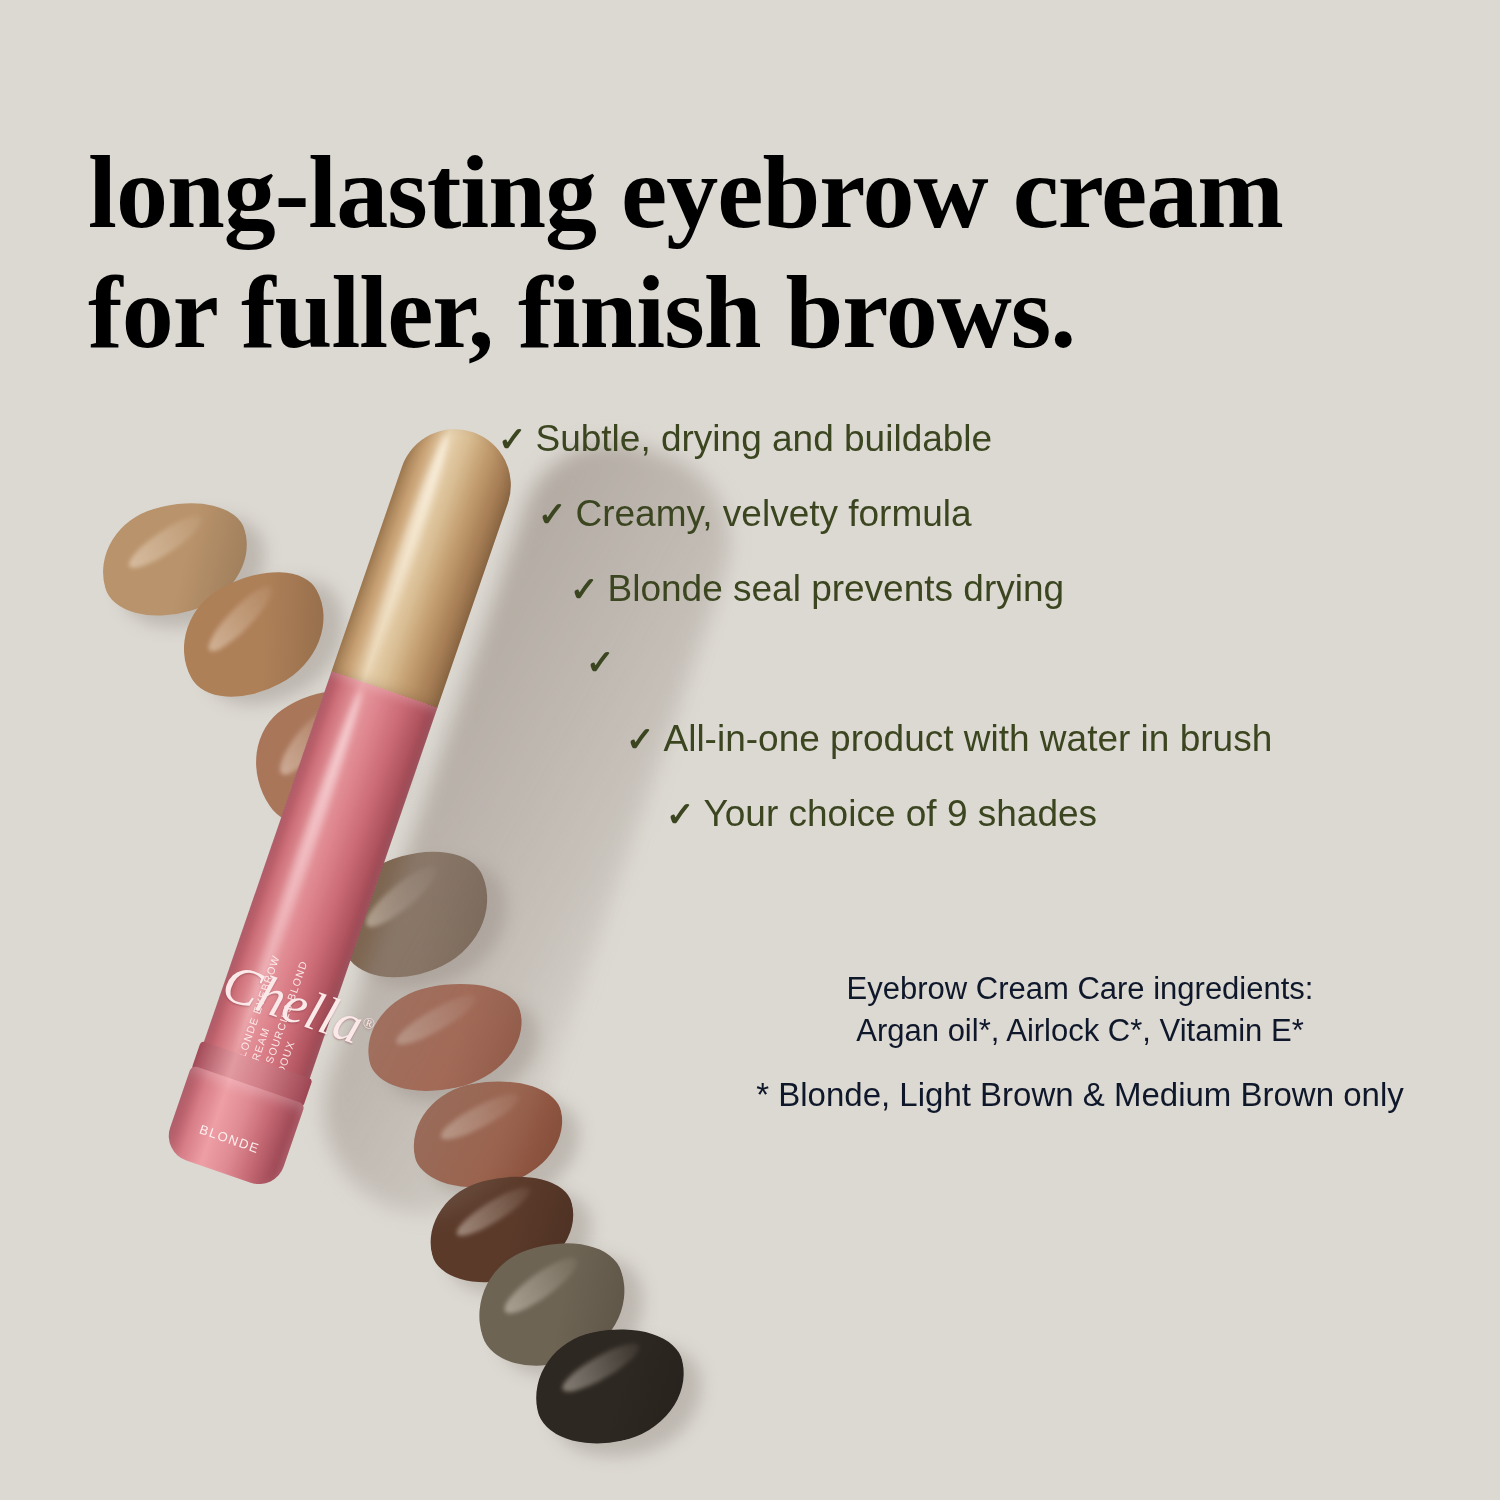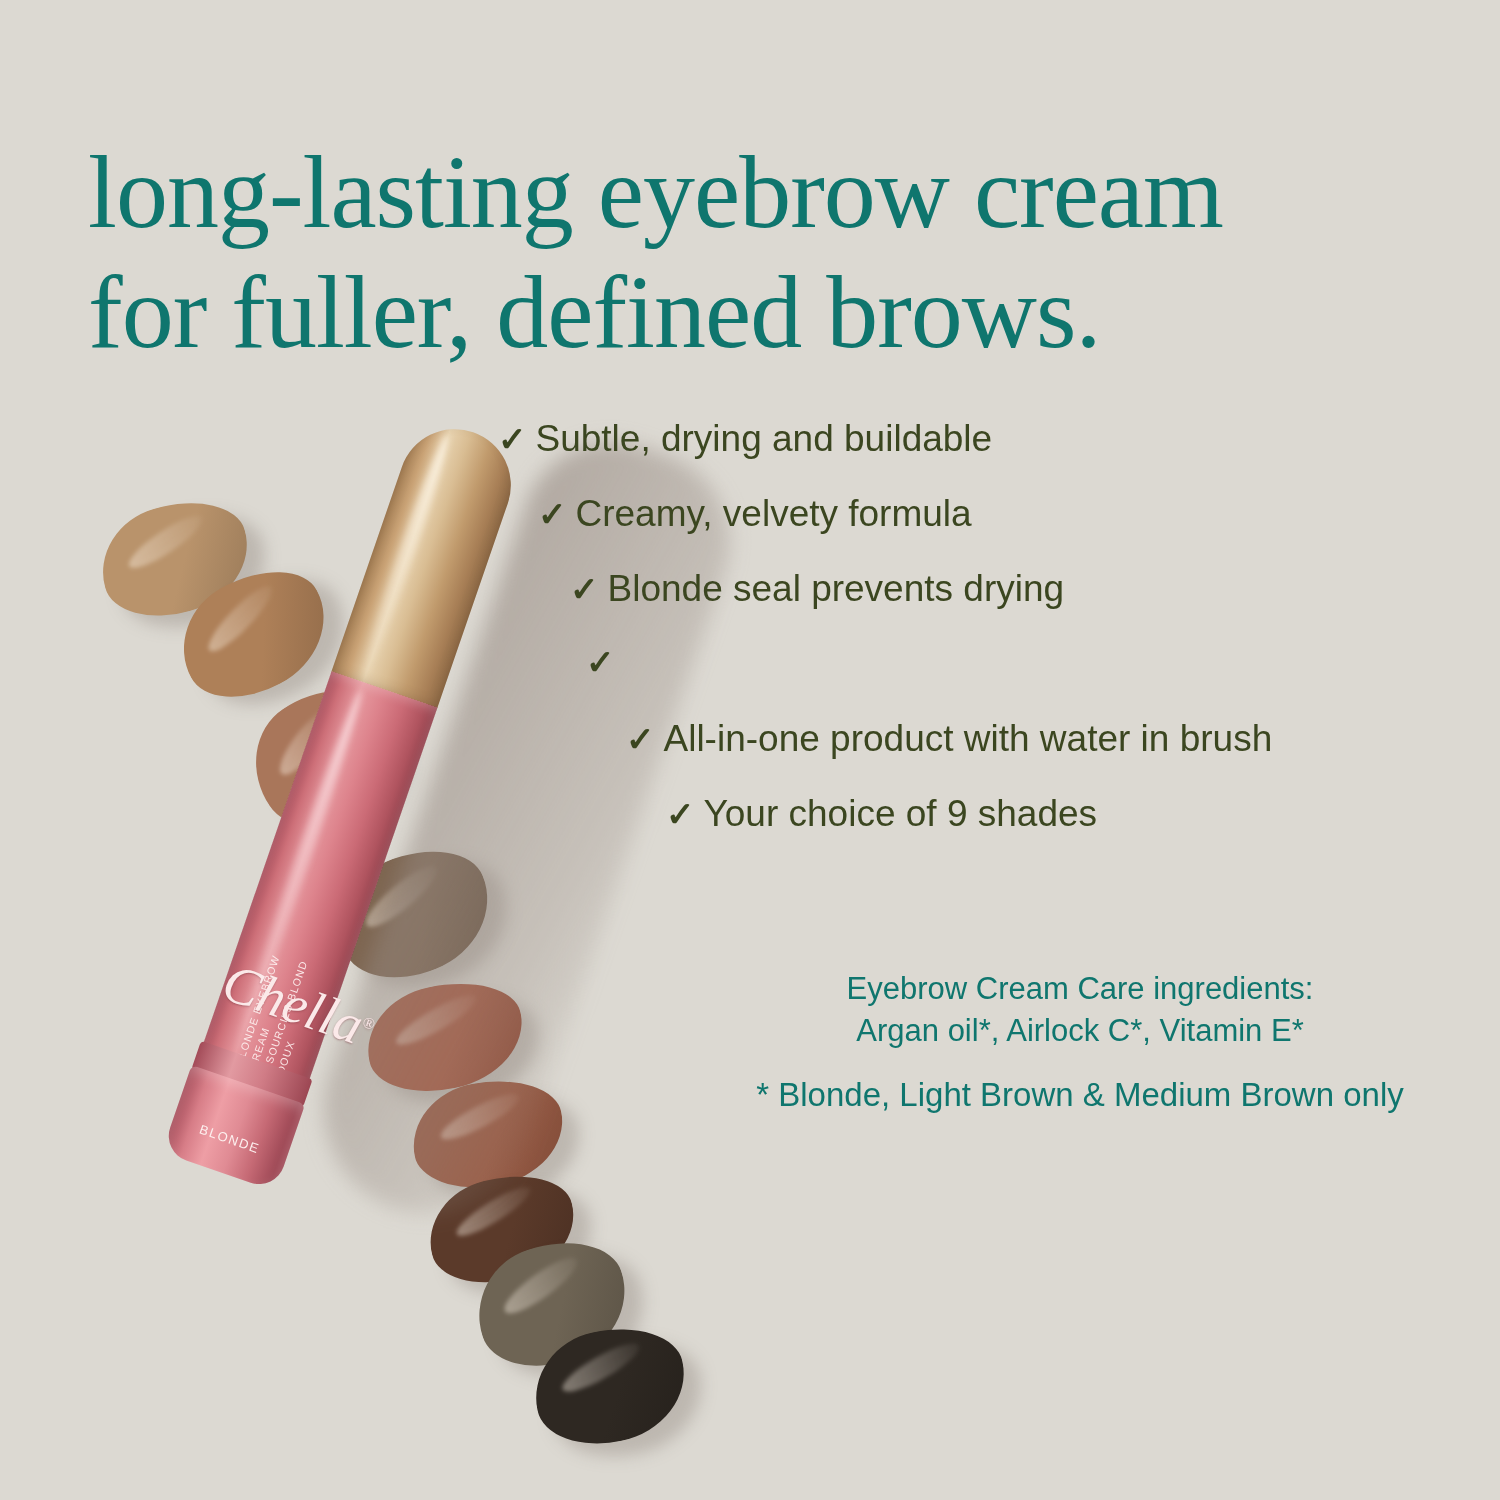--- a/index.html
+++ b/index.html
@@ -16,25 +16,25 @@
     font-family: "Liberation Sans", sans-serif;
   }
 
   
   .headline {
     position: absolute;
     left: 88px;
     top: 62px;
     width: 1380px;
     font-family: "Liberation Serif", serif;
-    font-weight: 400;
+    font-weight: 700;
     font-size: 104px;
     line-height: 120px;
     letter-spacing: -1px;
-    color: #0f766e;
+    color: #000000;
   }
   .headline .ln { display: block; white-space: nowrap; }
 
   
   .bullets {
     position: absolute;
     left: 498px;
     top: 420px;
     width: 960px;
   }
@@ -62,21 +62,21 @@
   .b4 { margin-left: 128px; }
   .b5 { margin-left: 168px; }
 
   
   .ingredients {
     position: absolute;
     left: 740px;
     top: 968px;
     width: 680px;
     text-align: center;
-    color: #0f766e;
+    color: #0f172a;
   }
   .ing-line {
     font-size: 31px;
     line-height: 42px;
     font-family: "Liberation Sans", sans-serif;
   }
   .ing-note {
     margin-top: 26px;
     font-size: 33px;
     line-height: 34px;
@@ -258,21 +258,21 @@
       </div>
       <div class="collar"></div>
       <div class="base">
         <div class="base-label">BLONDE</div>
       </div>
     </div>
   </div>
 
   <h1 class="headline">
     <span class="ln">long-lasting eyebrow cream</span>
-    <span class="ln">for fuller, defined brows.</span>
+    <span class="ln">for fuller, finish brows.</span>
   </h1>
 
   <ul class="bullets" style="list-style:none;margin:0;padding:0;">
     <li class="bullet b0">
       <span class="check">✓</span>
       <span class="btext">Subtle, drying and buildable</span>
     </li>
     <li class="bullet b1">
       <span class="check">✓</span>
       <span class="btext">Creamy, velvety formula</span>

